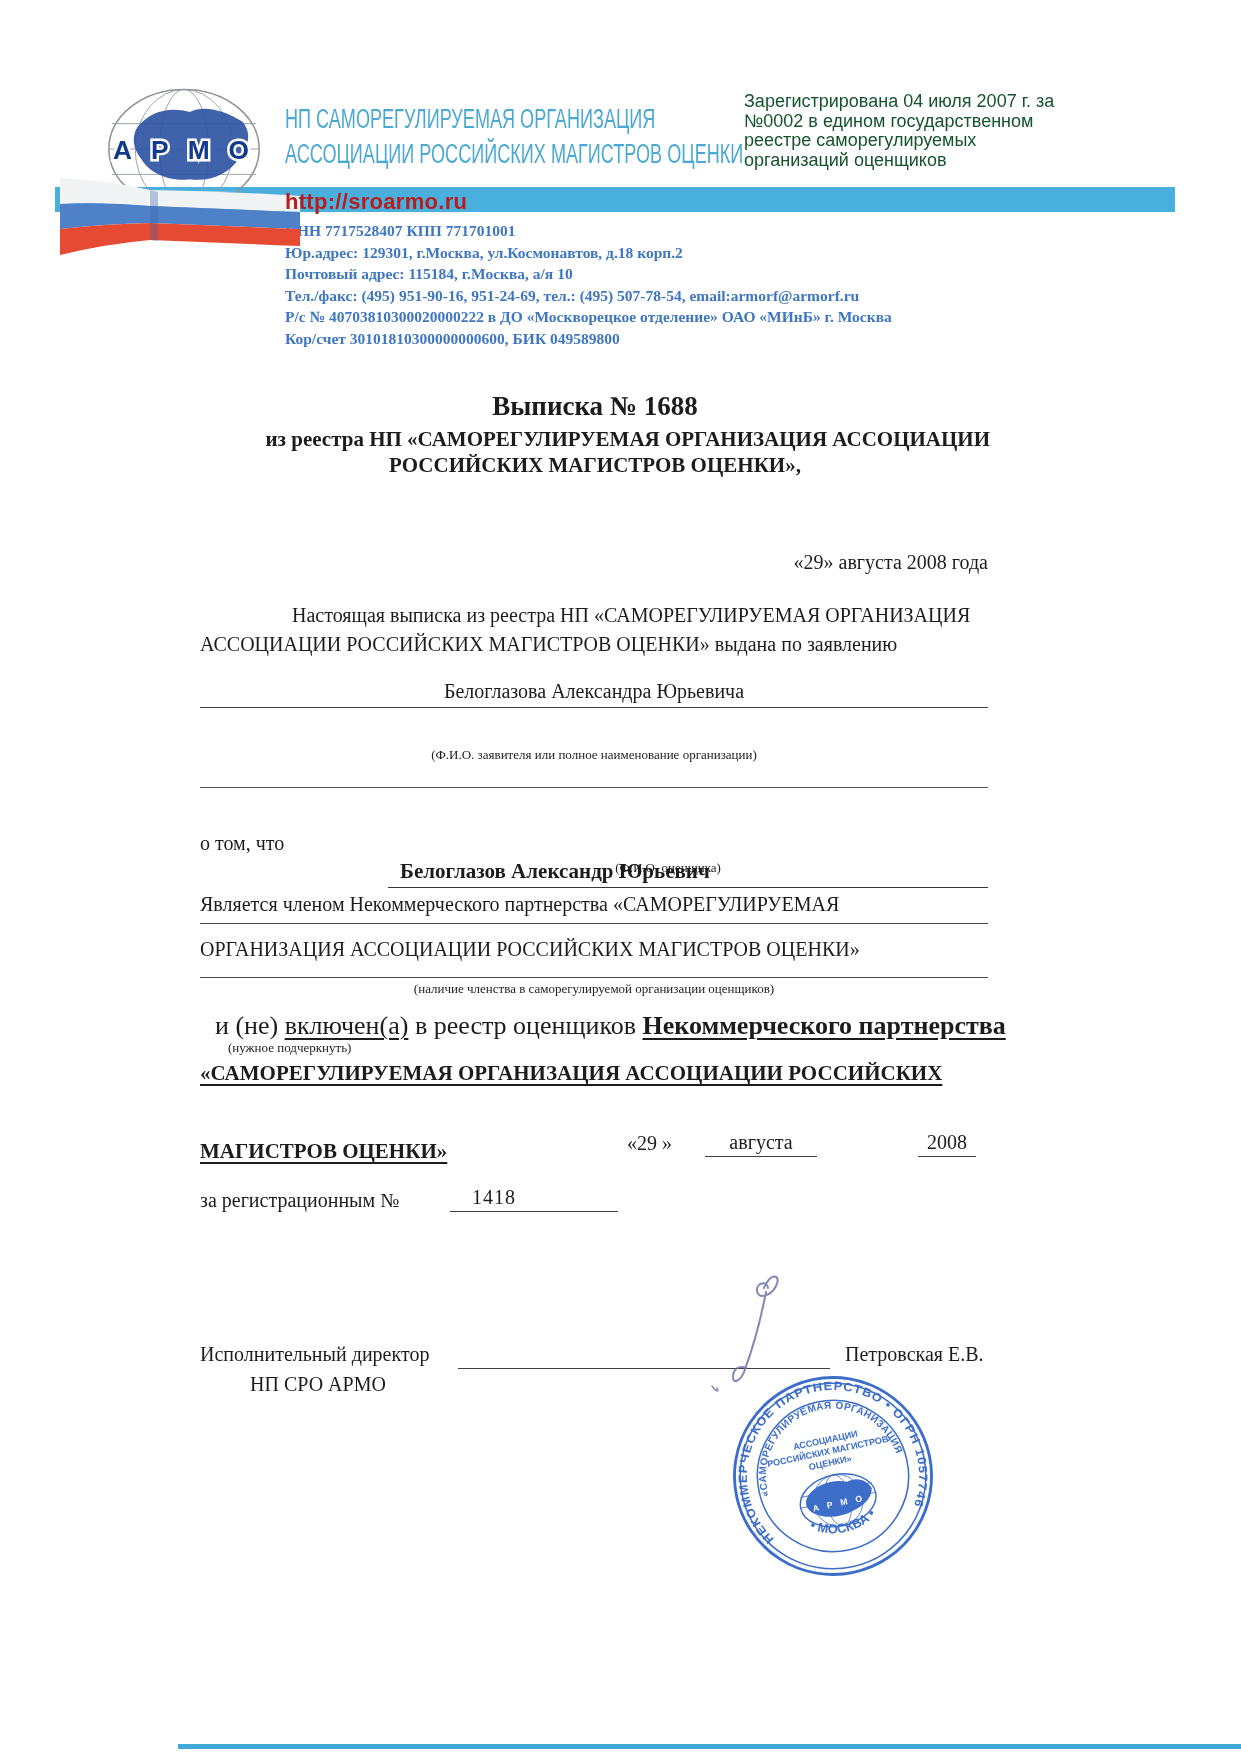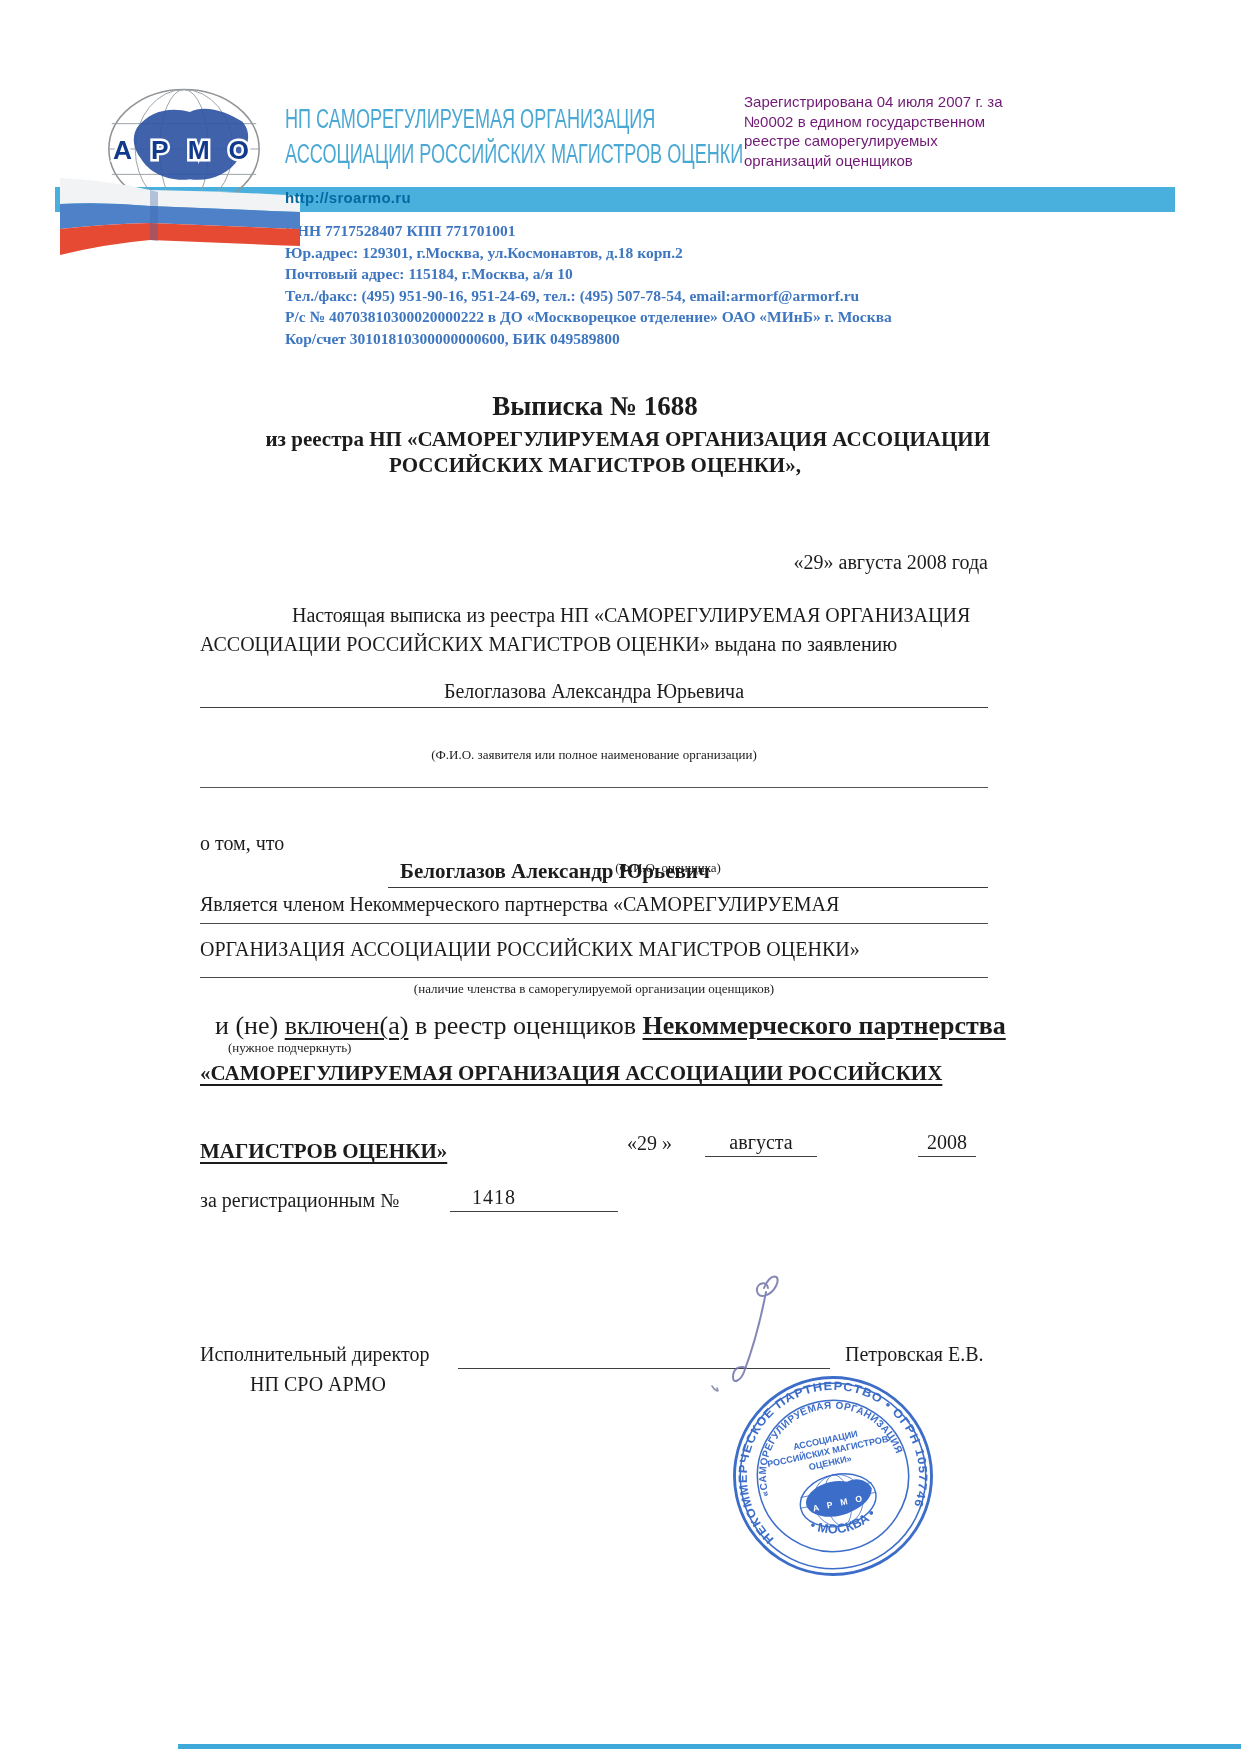--- a/index.html
+++ b/index.html
@@ -5,24 +5,24 @@
   html,body{margin:0;padding:0;background:#e8e8e8;}
   .page{position:relative;width:1241px;height:1755px;background:#ffffff;overflow:hidden;
         font-family:"Liberation Serif","DejaVu Serif",serif;color:#1c1c1c;}
   .abs{position:absolute;}
   .sans{font-family:"Liberation Sans","DejaVu Sans",sans-serif;}
 
   
   .logo-globe{left:104px;top:86px;z-index:2;}
   .flag{left:50px;top:168px;z-index:3;}
   .blue-bar{left:55px;top:187px;width:1120px;height:25px;background:#49b0dd;z-index:1;}
-  .site-url{left:285px;top:189px;z-index:4;color:#0369a1;font-weight:bold;font-size:15px;letter-spacing:.3px;}
+  .site-url{left:285px;top:189px;z-index:4;color:#b91c1c;font-weight:bold;font-size:22px;letter-spacing:.3px;}
   .org-name{left:285px;top:102px;color:#4aa8d4;font-size:27px;line-height:35px;white-space:nowrap;
             transform:scaleX(.67);transform-origin:left top;}
-  .reg-note{left:744px;top:92px;color:#701a75;font-size:15px;line-height:19.5px;}
+  .reg-note{left:744px;top:92px;color:#14532d;font-size:18px;line-height:19.5px;}
   .contacts{left:285px;top:220px;color:#3e76c0;font-weight:bold;font-size:15.5px;line-height:21.5px;white-space:nowrap;}
 
   
   .doc-title{left:200px;top:391px;width:790px;text-align:center;font-size:27px;font-weight:bold;}
   .doc-sub1{left:200px;top:427px;width:790px;text-align:right;font-size:21px;font-weight:bold;}
   .doc-sub2{left:200px;top:453px;width:790px;text-align:center;font-size:21px;font-weight:bold;}
   .date-issued{right:253px;top:551px;font-size:20px;}
   .intro{left:200px;top:601px;width:792px;font-size:20px;line-height:29px;}
   .intro .indent{display:inline-block;width:92px;}
   .applicant-field{left:200px;top:672px;width:788px;height:35px;border-bottom:1.7px solid #3f3f3f;

